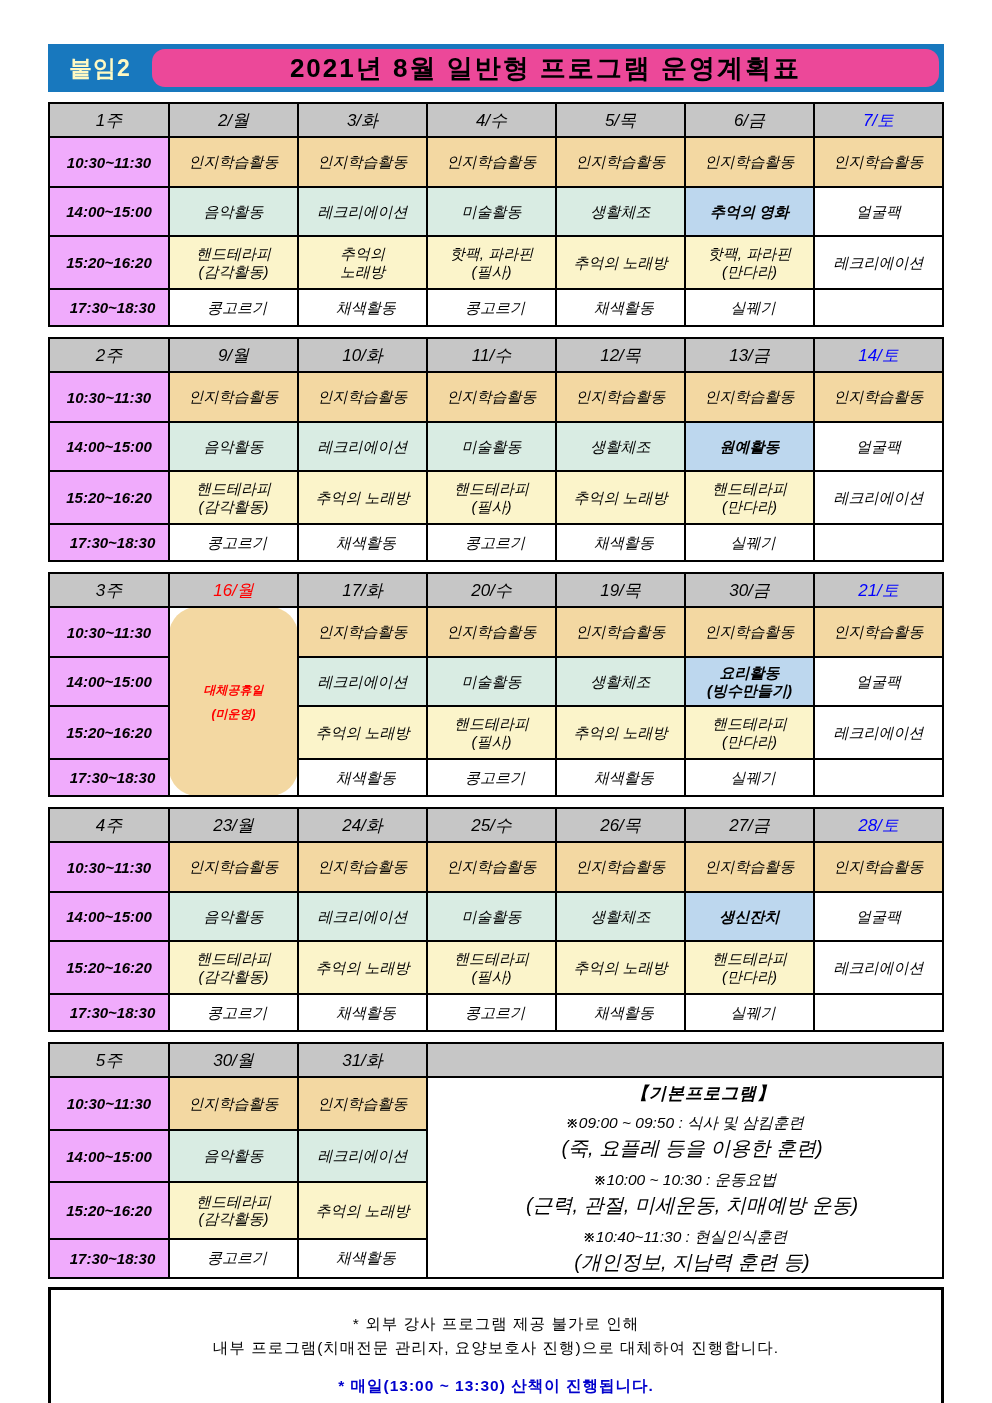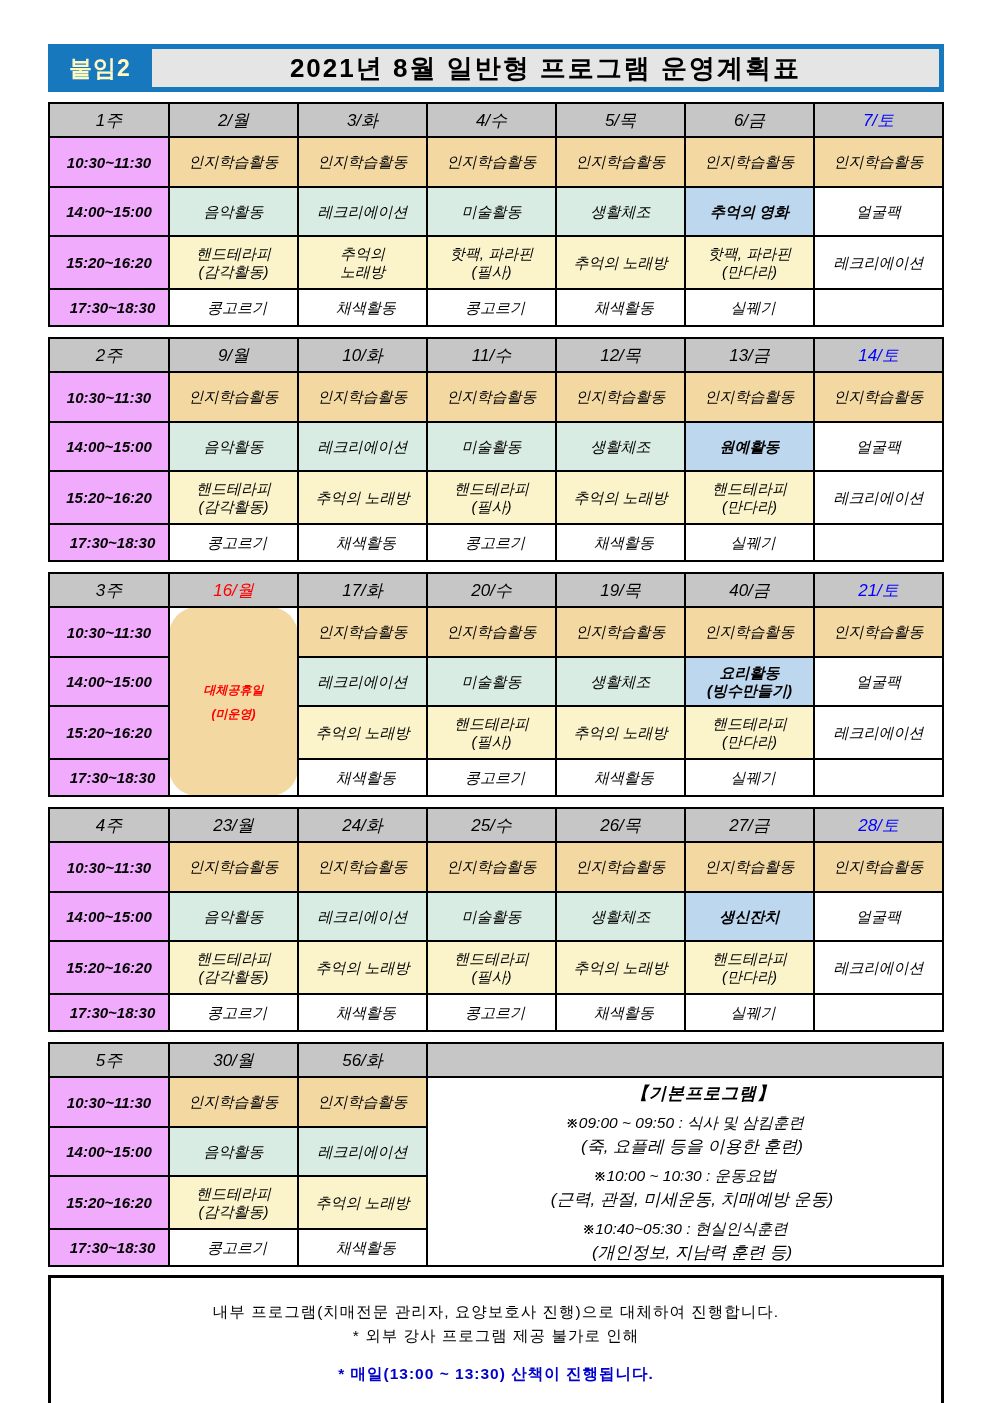--- a/index.html
+++ b/index.html
@@ -14,22 +14,22 @@
     background:var(--accent);
     display:flex;align-items:stretch;
     padding:5px 5px 5px 0;
     height:48px;box-sizing:border-box;
   }
   .badge{
     width:104px;display:flex;align-items:center;justify-content:center;
     color:#fef9c3;font-weight:bold;font-size:23px;letter-spacing:1px;
   }
   .title-box{
-    flex:1;background:#e5e5e5;display:flex;align-items:center;justify-content:center;
-    font-weight:bold;font-size:26px;letter-spacing:2px;
+    flex:1;background:#ec4899;display:flex;align-items:center;justify-content:center;
+    font-weight:bold;font-size:26px;letter-spacing:2px;border-radius:13px;
   }
   
   table.week{
     width:100%;border-collapse:collapse;table-layout:fixed;
     margin-top:10px;
     font-style:italic;
   }
   table.week th, table.week td{
     border:2px solid #000;text-align:center;vertical-align:middle;
     padding:1px 2px;overflow:hidden;
@@ -58,21 +58,21 @@
     font-size:12px;line-height:2.0;border-radius:28px;
   }
   td.info-cell{
     background:#fff;text-align:left;vertical-align:top;
     padding:8px 8px 4px 44px;
     border-radius:16px;
   }
   .info-title{font-weight:bold;font-size:17px;margin:3px 0 6px 36px;letter-spacing:1px;}
   .info-item{margin-top:8px;}
   .info-head{font-size:15.5px;}
-  .info-sub{font-size:17px;margin-left:14px;margin-top:1px;}
+  .info-sub{font-size:20px;margin-left:14px;margin-top:1px;}
   
   .notes-box{
     margin-top:8px;border:3px solid #000;
     padding:22px 8px 16px;text-align:center;
   }
   .note{margin:0 0 14px;font-size:15.5px;line-height:1.55;letter-spacing:1px;}
   .note.fg-blue{color:var(--noteblue);font-weight:bold;}
 </style>
 </head>
 <body>
@@ -312,21 +312,21 @@
         <col class="col-day">
         <col class="col-day">
       </colgroup>
       <thead>
         <tr>
           <th class="week-label">3주</th>
           <th class="day fg-red">16/월</th>
           <th class="day">17/화</th>
           <th class="day">20/수</th>
           <th class="day">19/목</th>
-          <th class="day">40/금</th>
+          <th class="day">30/금</th>
           <th class="day fg-blue">21/토</th>
         </tr>
       </thead>
       <tbody>
         <tr class="r0">
           <td class="time">10:30~11:30</td>
           <td class="holiday" rowspan="4">
             <div class="line">대체공휴일</div>
             <div class="line">(미운영)</div>
           </td>
@@ -519,21 +519,21 @@
         <col class="col-day">
         <col class="col-day">
         <col class="col-day">
         <col class="col-day">
         <col class="col-day">
       </colgroup>
       <thead>
         <tr>
           <th class="week-label">5주</th>
           <th class="day">30/월</th>
-          <th class="day">56/화</th>
+          <th class="day">31/화</th>
           <th class="filler" colspan="4"></th>
         </tr>
       </thead>
       <tbody>
         <tr class="r0">
           <td class="time">10:30~11:30</td>
           <td class="cell bg-o">
             <div class="line">인지학습활동</div>
           </td>
           <td class="cell bg-o">
@@ -543,21 +543,21 @@
             <div class="info-title">【기본프로그램】</div>
             <div class="info-item">
               <div class="info-head">※09:00 ~ 09:50 : 식사 및 삼킴훈련</div>
               <div class="info-sub">(죽, 요플레 등을 이용한 훈련)</div>
             </div>
             <div class="info-item">
               <div class="info-head">※10:00 ~ 10:30 : 운동요법</div>
               <div class="info-sub">(근력, 관절, 미세운동, 치매예방 운동)</div>
             </div>
             <div class="info-item">
-              <div class="info-head">※10:40~05:30 : 현실인식훈련</div>
+              <div class="info-head">※10:40~11:30 : 현실인식훈련</div>
               <div class="info-sub">(개인정보, 지남력 훈련 등)</div>
             </div>
           </td>
         </tr>
         <tr class="r1">
           <td class="time">14:00~15:00</td>
           <td class="cell bg-m">
             <div class="line">음악활동</div>
           </td>
           <td class="cell bg-m">
@@ -582,22 +582,22 @@
           <td class="cell bg-w">
             <div class="line">채색활동</div>
           </td>
         </tr>
       </tbody>
     </table>
   </div>
 
 <div class="notes-box" id="notes">
     <div class="note">
+      <div class="note-line">* 외부 강사 프로그램 제공 불가로 인해</div>
       <div class="note-line">내부 프로그램(치매전문 관리자, 요양보호사 진행)으로 대체하여 진행합니다.</div>
-      <div class="note-line">* 외부 강사 프로그램 제공 불가로 인해</div>
     </div>
     <div class="note fg-blue">
       <div class="note-line">* 매일(13:00 ~ 13:30) 산책이 진행됩니다.</div>
     </div>
     <div class="note">
       <div class="note-line">* 본 프로그램은 기관 사정에 따라 변경될 수 있습니다.</div>
     </div>
   </div>
 
 </body></html>

